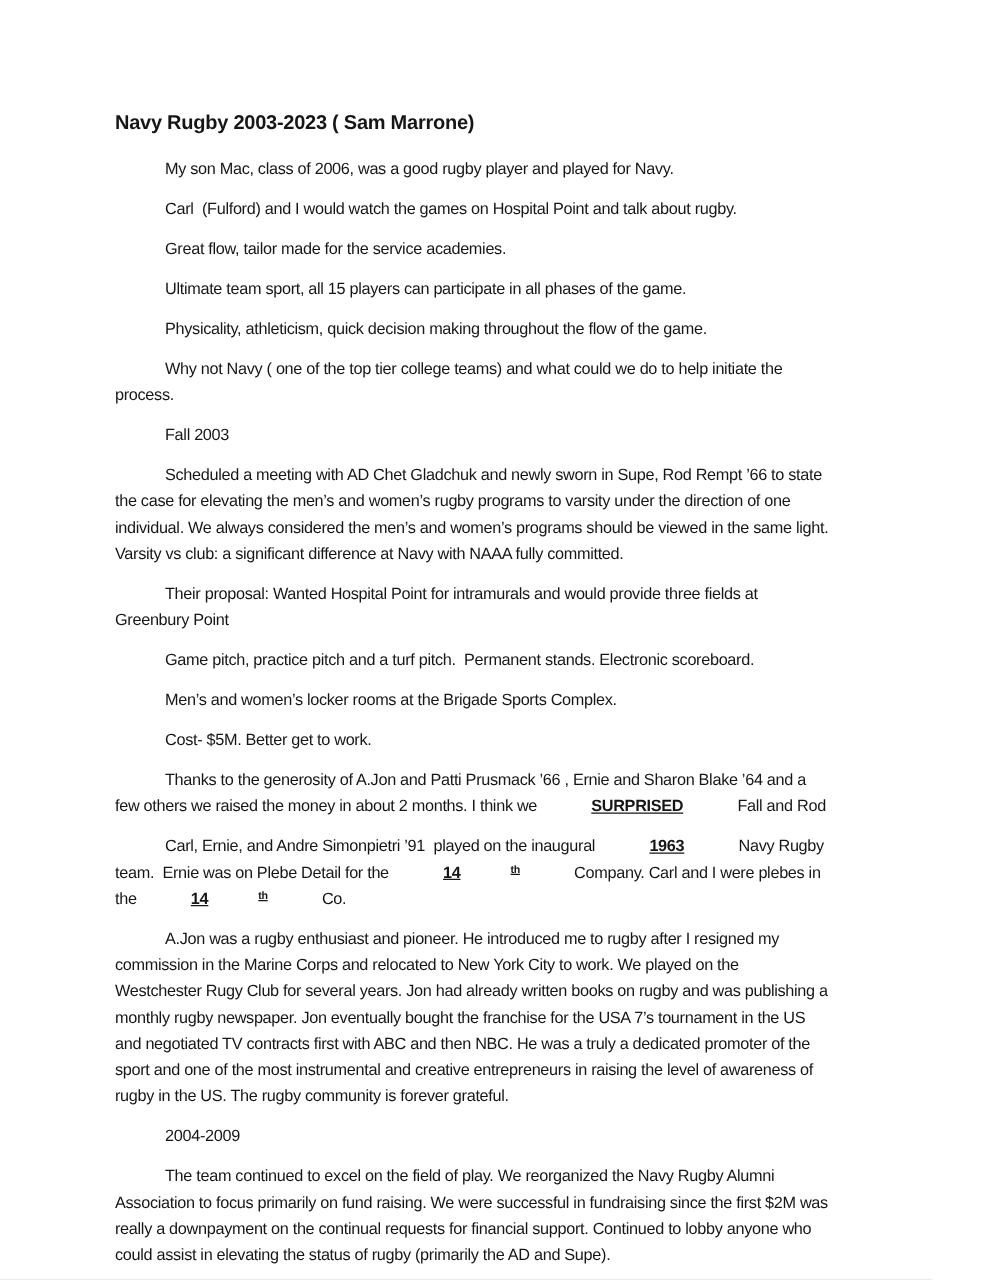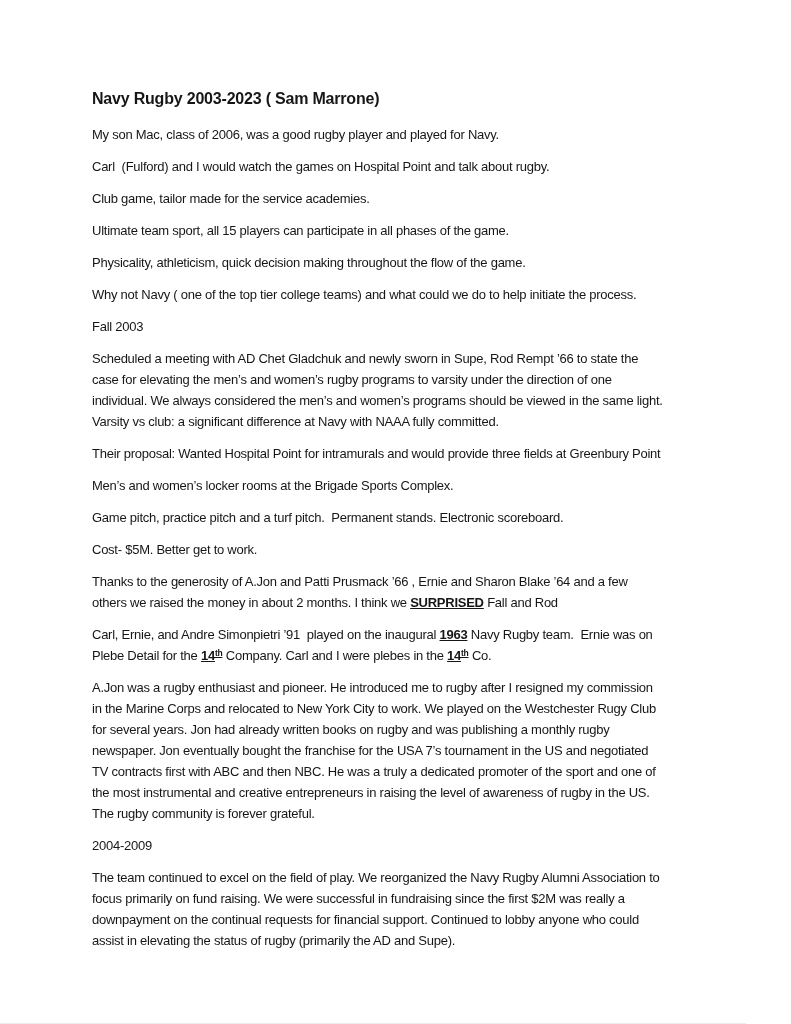--- a/index.html
+++ b/index.html
@@ -30,45 +30,45 @@
     margin: 0 0 14px 0;
     line-height: 22px;
   }
   .para {
     font-size: 13px;
     letter-spacing: -0.25px;
     line-height: 21px;
     margin: 0 0 11px 0;
     white-space: pre-wrap;
   }
-  .para span { white-space: pre-wrap; }
+  .para span { white-space: pre-wrap; margin-left: 40px; }
   .b { font-weight: 700; text-decoration: underline; }
   .sup {
     font-size: 8.5px;
     vertical-align: 4px;
     line-height: 0;
   }
 </style>
 </head>
 <body style="color: rgb(22, 22, 22); background: rgb(255, 255, 255);">
 
 <div class="page">
   <h1 class="doc-title">Navy Rugby 2003-2023 ( Sam Marrone)</h1>
   <div>
       <p class="para"><span>My son Mac, class of 2006, was a good rugby player and played for Navy.</span></p>
       <p class="para"><span>Carl  (Fulford) and I would watch the games on Hospital Point and talk about rugby.</span></p>
-      <p class="para"><span>Club game, tailor made for the service academies.</span></p>
+      <p class="para"><span>Great flow, tailor made for the service academies.</span></p>
       <p class="para"><span>Ultimate team sport, all 15 players can participate in all phases of the game.</span></p>
       <p class="para"><span>Physicality, athleticism, quick decision making throughout the flow of the game.</span></p>
       <p class="para"><span>Why not Navy ( one of the top tier college teams) and what could we do to help initiate the process.</span></p>
       <p class="para"><span>Fall 2003</span></p>
       <p class="para"><span>Scheduled a meeting with AD Chet Gladchuk and newly sworn in Supe, Rod Rempt ’66 to state the case for elevating the men’s and women’s rugby programs to varsity under the direction of one individual. We always considered the men’s and women’s programs should be viewed in the same light. Varsity vs club: a significant difference at Navy with NAAA fully committed.</span></p>
       <p class="para"><span>Their proposal: Wanted Hospital Point for intramurals and would provide three fields at Greenbury Point</span></p>
+      <p class="para"><span>Game pitch, practice pitch and a turf pitch.  Permanent stands. Electronic scoreboard.</span></p>
       <p class="para"><span>Men’s and women’s locker rooms at the Brigade Sports Complex.</span></p>
-      <p class="para"><span>Game pitch, practice pitch and a turf pitch.  Permanent stands. Electronic scoreboard.</span></p>
       <p class="para"><span>Cost- $5M. Better get to work.</span></p>
       <p class="para"><span>Thanks to the generosity of A.Jon and Patti Prusmack ’66 , Ernie and Sharon Blake ’64 and a few others we raised the money in about 2 months. I think we </span><span class="b">SURPRISED</span><span> Fall and Rod</span></p>
       <p class="para"><span>Carl, Ernie, and Andre Simonpietri ’91  played on the inaugural </span><span class="b">1963</span><span> Navy Rugby team.  Ernie was on Plebe Detail for the </span><span class="b">14</span><span class="b sup">th</span><span> Company. Carl and I were plebes in the </span><span class="b">14</span><span class="b sup">th</span><span> Co.</span></p>
       <p class="para"><span>A.Jon was a rugby enthusiast and pioneer. He introduced me to rugby after I resigned my commission in the Marine Corps and relocated to New York City to work. We played on the Westchester Rugy Club for several years. Jon had already written books on rugby and was publishing a monthly rugby newspaper. Jon eventually bought the franchise for the USA 7’s tournament in the US and negotiated TV contracts first with ABC and then NBC. He was a truly a dedicated promoter of the sport and one of the most instrumental and creative entrepreneurs in raising the level of awareness of rugby in the US. The rugby community is forever grateful.</span></p>
       <p class="para"><span>2004-2009</span></p>
       <p class="para"><span>The team continued to excel on the field of play. We reorganized the Navy Rugby Alumni Association to focus primarily on fund raising. We were successful in fundraising since the first $2M was really a downpayment on the continual requests for financial support. Continued to lobby anyone who could assist in elevating the status of rugby (primarily the AD and Supe).</span></p>
     </div>
 </div>
 
 </body></html>

